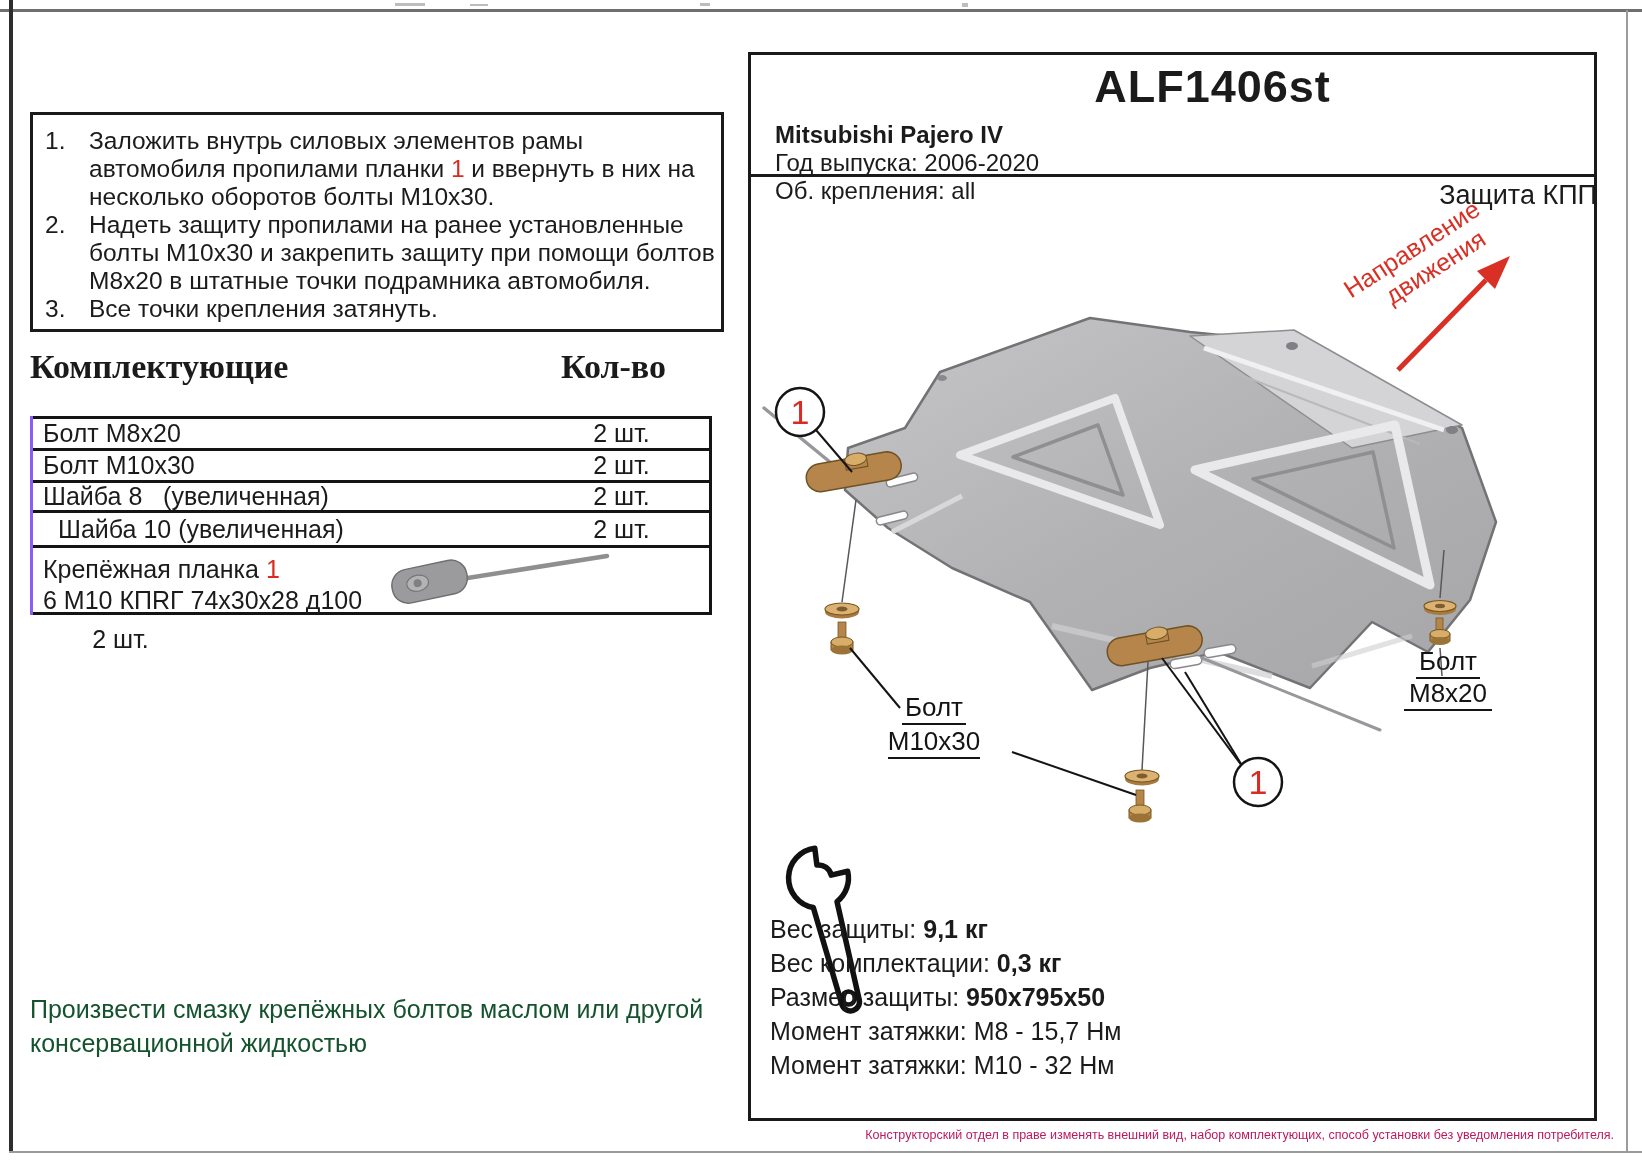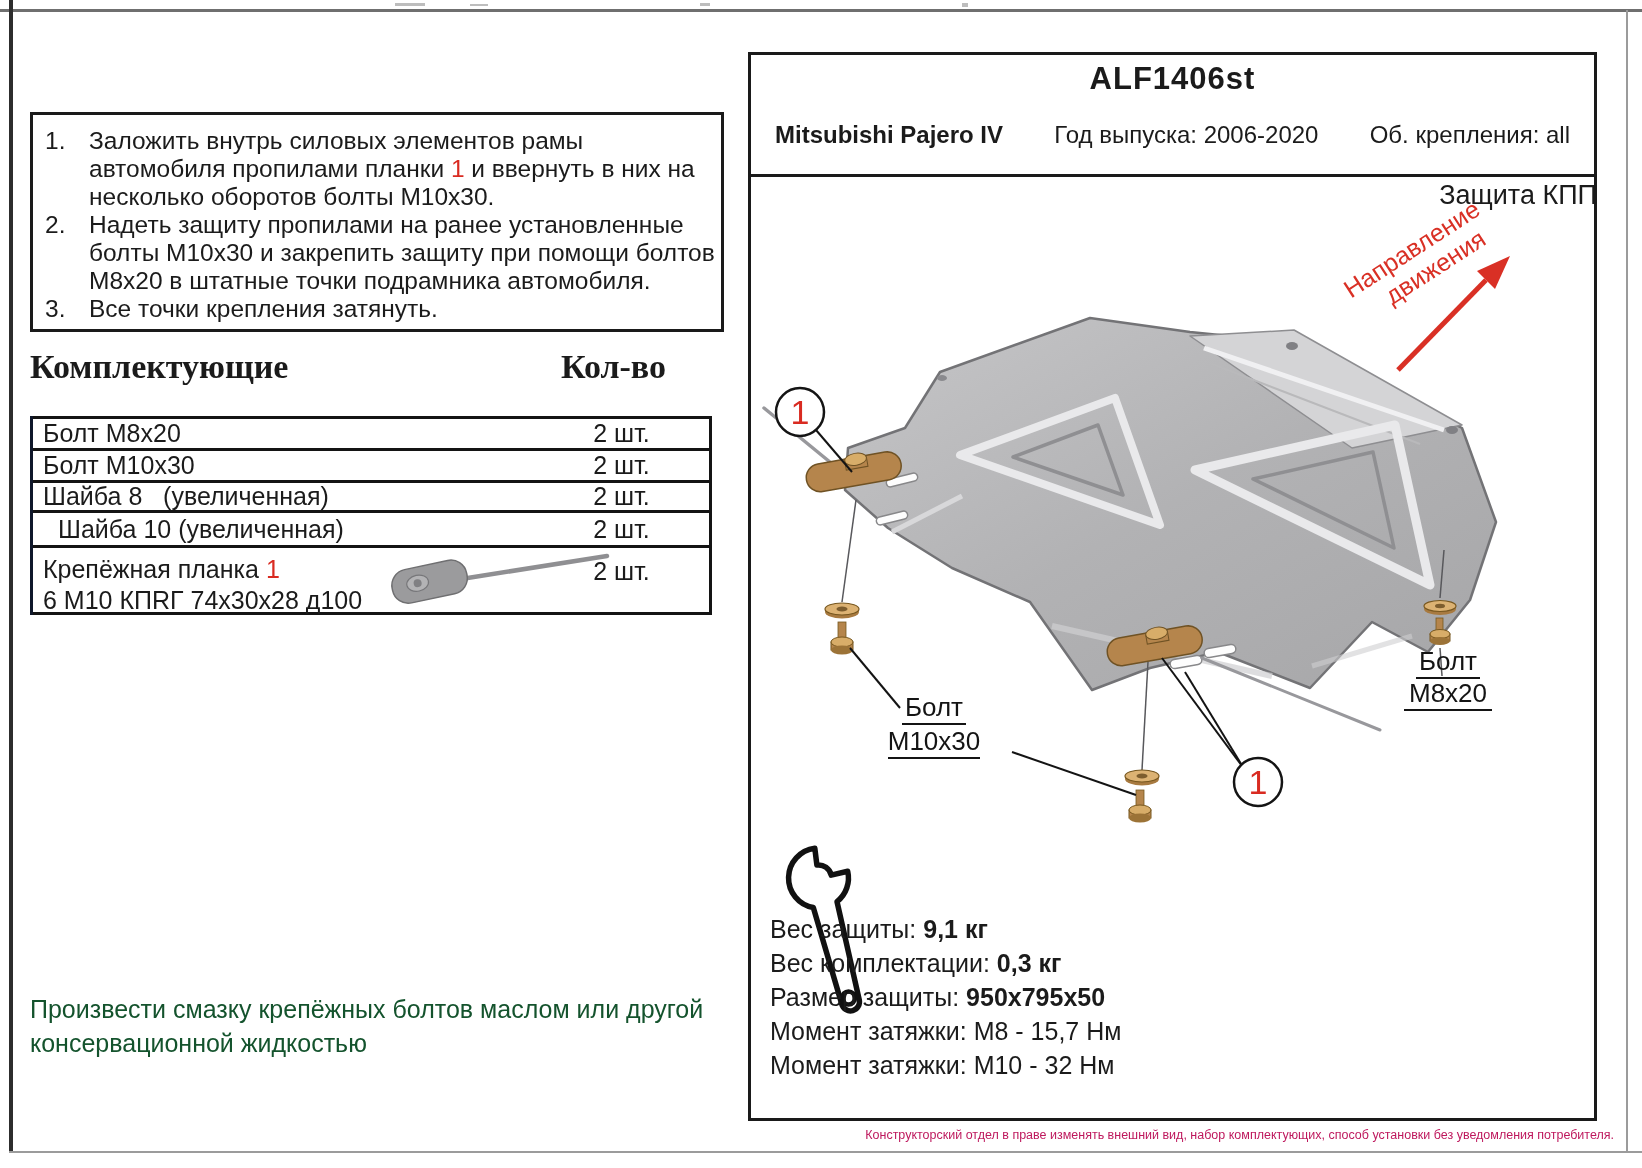--- a/index.html
+++ b/index.html
@@ -16,33 +16,33 @@
   .doc-title{left:36px;top:36px;font-size:37px;letter-spacing:.5px;white-space:nowrap;}
   .accent{color:#c75b28;}
   .red{color:#d92b21;}
   .instr-box{left:30px;top:112px;width:670px;height:202px;border:3px solid #1a1a1a;
              padding:12px 6px 0 12px;box-sizing:content-box;}
   .instr-item{display:flex;font-size:24.5px;line-height:28px;}
   .instr-num{width:44px;flex:none;}
   .instr-text{flex:1;}
   .comp-head{left:30px;top:348px;width:676px;display:flex;justify-content:space-between;
              padding-right:40px;box-sizing:border-box;font-size:34px;font-weight:bold;font-family:Liberation Serif, serif;}
-  .comp-table{left:30px;top:416px;width:676px;border-left:3px solid #0f172a;border-right:3px solid #141414;}
+  .comp-table{left:30px;top:416px;width:676px;border-left:3px solid #8b5cf6;border-right:3px solid #141414;}
   .t-row{display:flex;align-items:center;border-top:3px solid #141414;position:relative;}
   .t-row.last{border-bottom:3px solid #141414;}
   .t-label{flex:1;font-size:25px;padding-left:10px;white-space:pre;}
   .t-qty{width:175px;flex:none;text-align:center;font-size:25px;}
   .t-qty.top{align-self:flex-start;padding-top:9px;}
   .warning{left:30px;top:992px;width:676px;font-size:25px;line-height:34px;color:#14532d;}
   
   .right-box{left:748px;top:52px;width:849px;height:1069px;border:3px solid #1a1a1a;box-sizing:border-box;}
   .part-header{left:748px;top:52px;width:849px;height:125px;border:3px solid #1a1a1a;box-sizing:border-box;}
-  .part-code{position:absolute;left:0;top:6px;width:100%;text-align:center;font-size:31px;font-weight:bold;letter-spacing:1px;}
+  .part-code{position:absolute;left:0;top:6px;width:100%;text-align:center;font-size:45px;font-weight:bold;letter-spacing:1px;padding-left:40px;}
   .part-sub{position:absolute;left:0;top:66px;width:100%;display:flex;justify-content:space-between;
-            padding:0 24px;box-sizing:border-box;font-size:24px;}
+            padding:0 24px;box-sizing:border-box;font-size:24px;flex-direction:column;}
   .part-sub .vehicle{font-weight:bold;}
   .product-title{left:748px;top:180px;width:849px;text-align:right;font-size:27px;}
   .specs{left:770px;top:912px;font-size:25px;line-height:34px;white-space:nowrap;}
   .specs .b{font-weight:bold;}
   .footer-note{right:28px;top:1128px;font-size:12.5px;color:#be185d;white-space:nowrap;}
   svg text{font-family:"Liberation Sans",sans-serif;}
 </style>
 </head>
 <body>
 
@@ -88,21 +88,21 @@
       <span class="t-qty">2 шт.</span>
     </div>
     <div class="t-row" style="height:27px;">
       <span class="t-label">Шайба 8   (увеличенная)</span>
       <span class="t-qty">2 шт.</span>
     </div>
     <div class="t-row" style="height:32px;padding-left:15px;">
       <span class="t-label">Шайба 10 (увеличенная)</span>
       <span class="t-qty">2 шт.</span>
     </div>
-    <div class="t-row last" style="height:64px;align-items:flex-start;">
+    <div class="t-row last" style="height:64px;align-items:flex-start;flex-direction:column;">
       <span class="t-label" style="padding-top:6px;line-height:31px;"><span>Крепёжная планка </span><span class="red">1</span><br><span>6 М10 КПRГ 74х30х28 д100</span></span>
 
       <svg class="abs" style="left:352px;top:2px;" width="230" height="60" viewBox="0 0 230 60">
         <line x1="70" y1="30" x2="222" y2="6" stroke="#8f8f92" stroke-width="4.5" stroke-linecap="round"></line>
         <g transform="translate(18,22) rotate(-12)">
           <rect x="-14" y="-2" width="76" height="34" rx="16" fill="#9b9b9d" stroke="#6f6f71" stroke-width="1.5"></rect>
           <ellipse cx="12" cy="14" rx="11" ry="8" fill="#b3b3b5" stroke="#77777a" stroke-width="1.2"></ellipse>
           <circle cx="12" cy="14" r="4" fill="#808083"></circle>
         </g>
       </svg>

